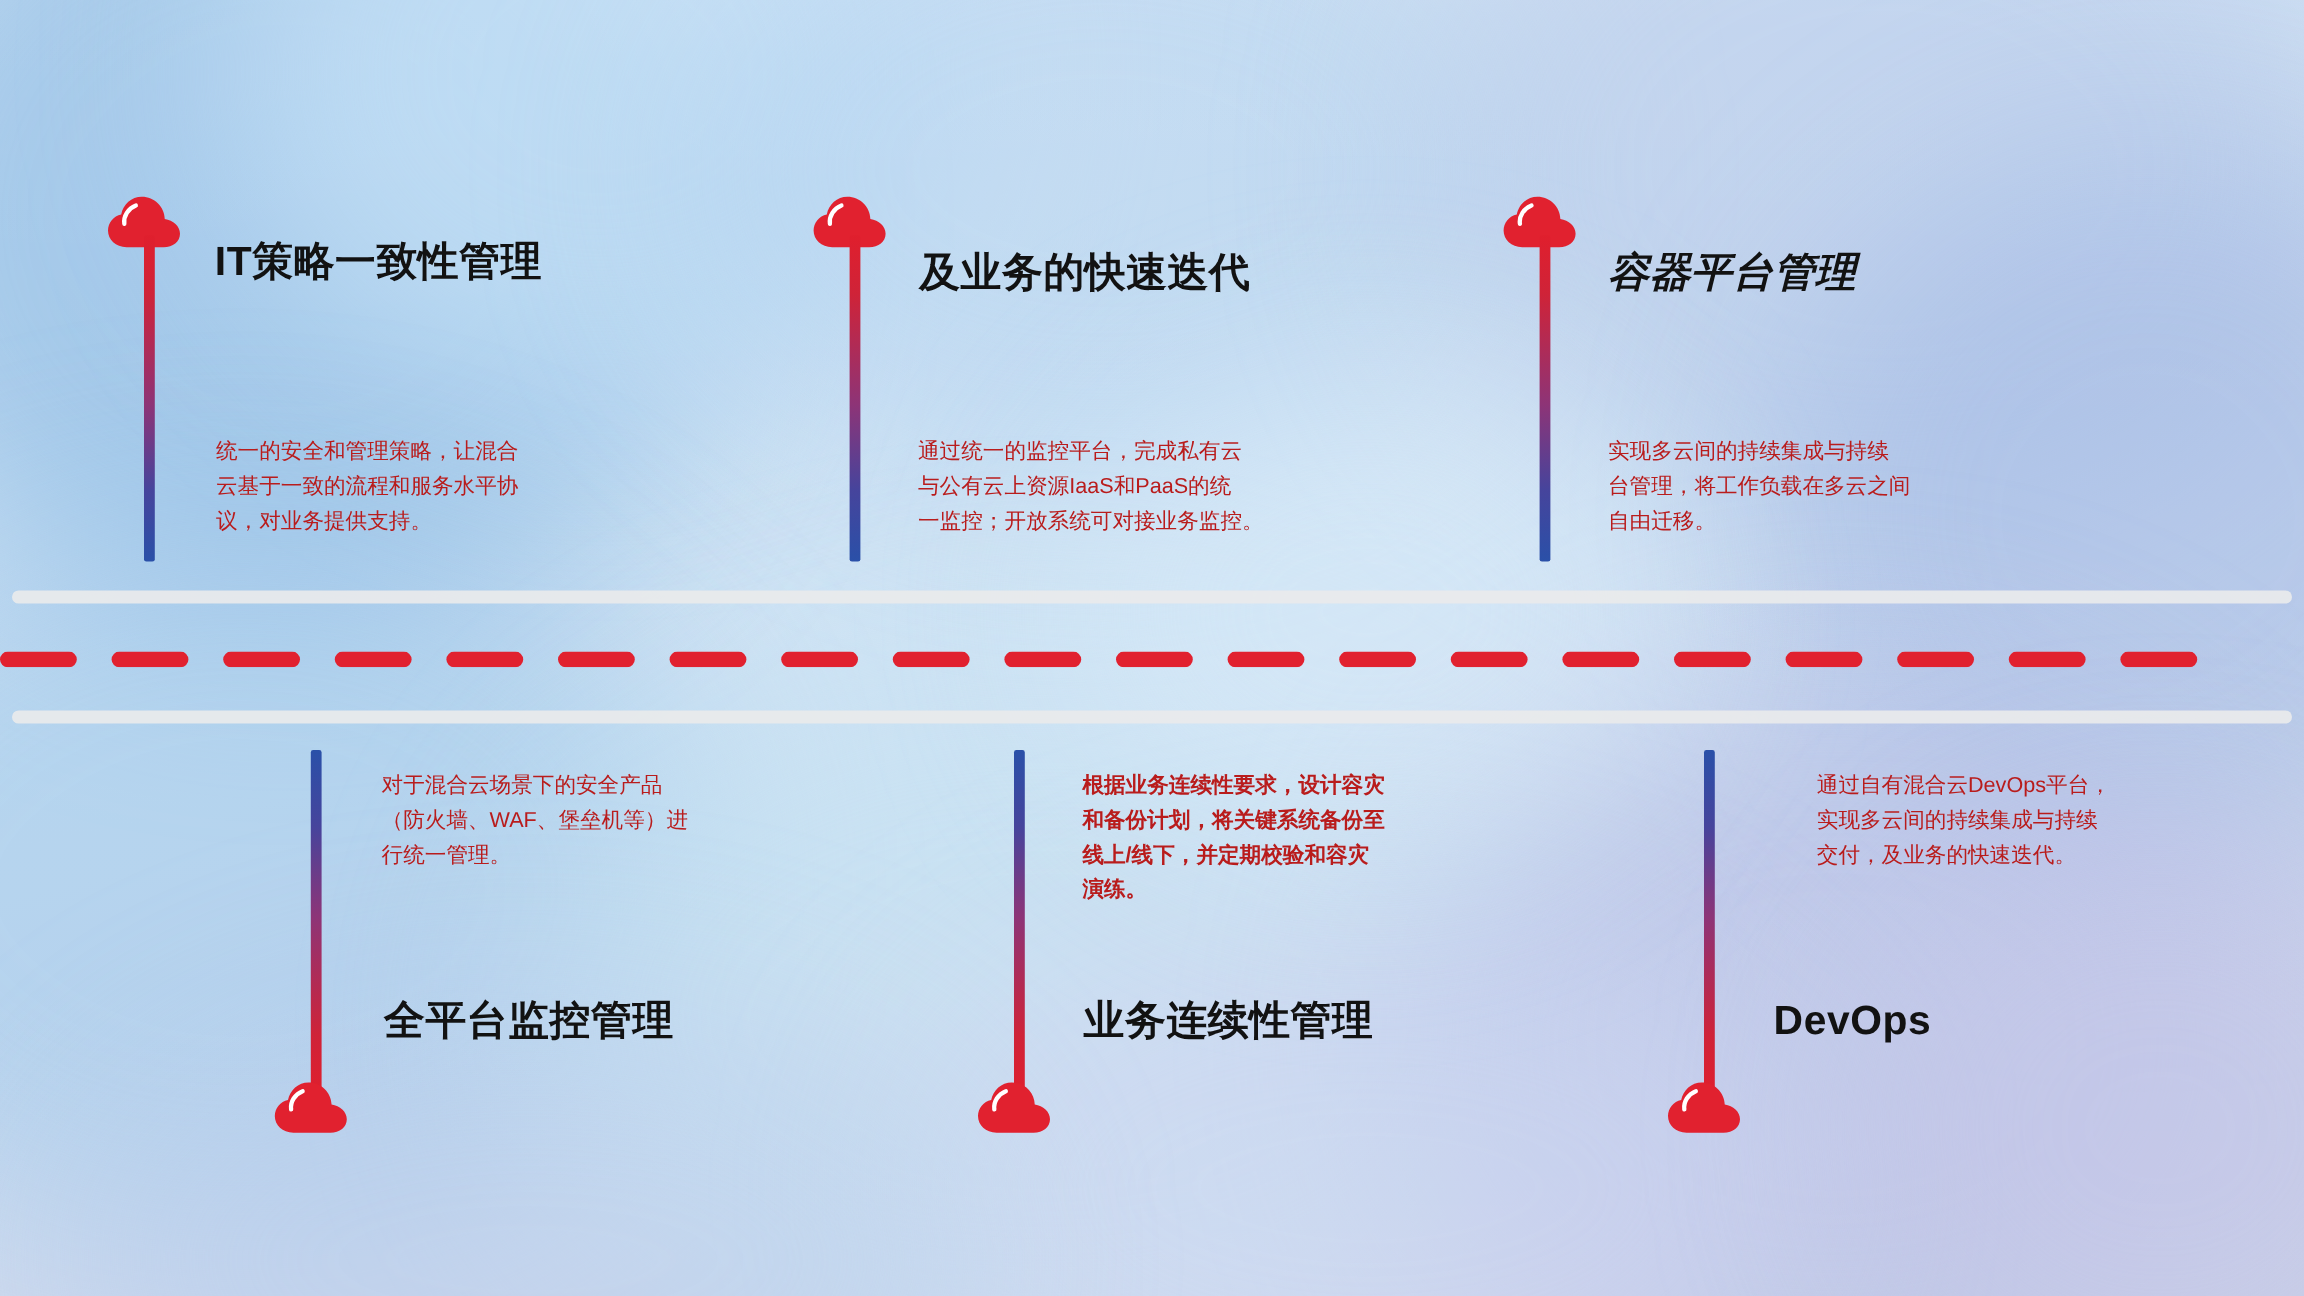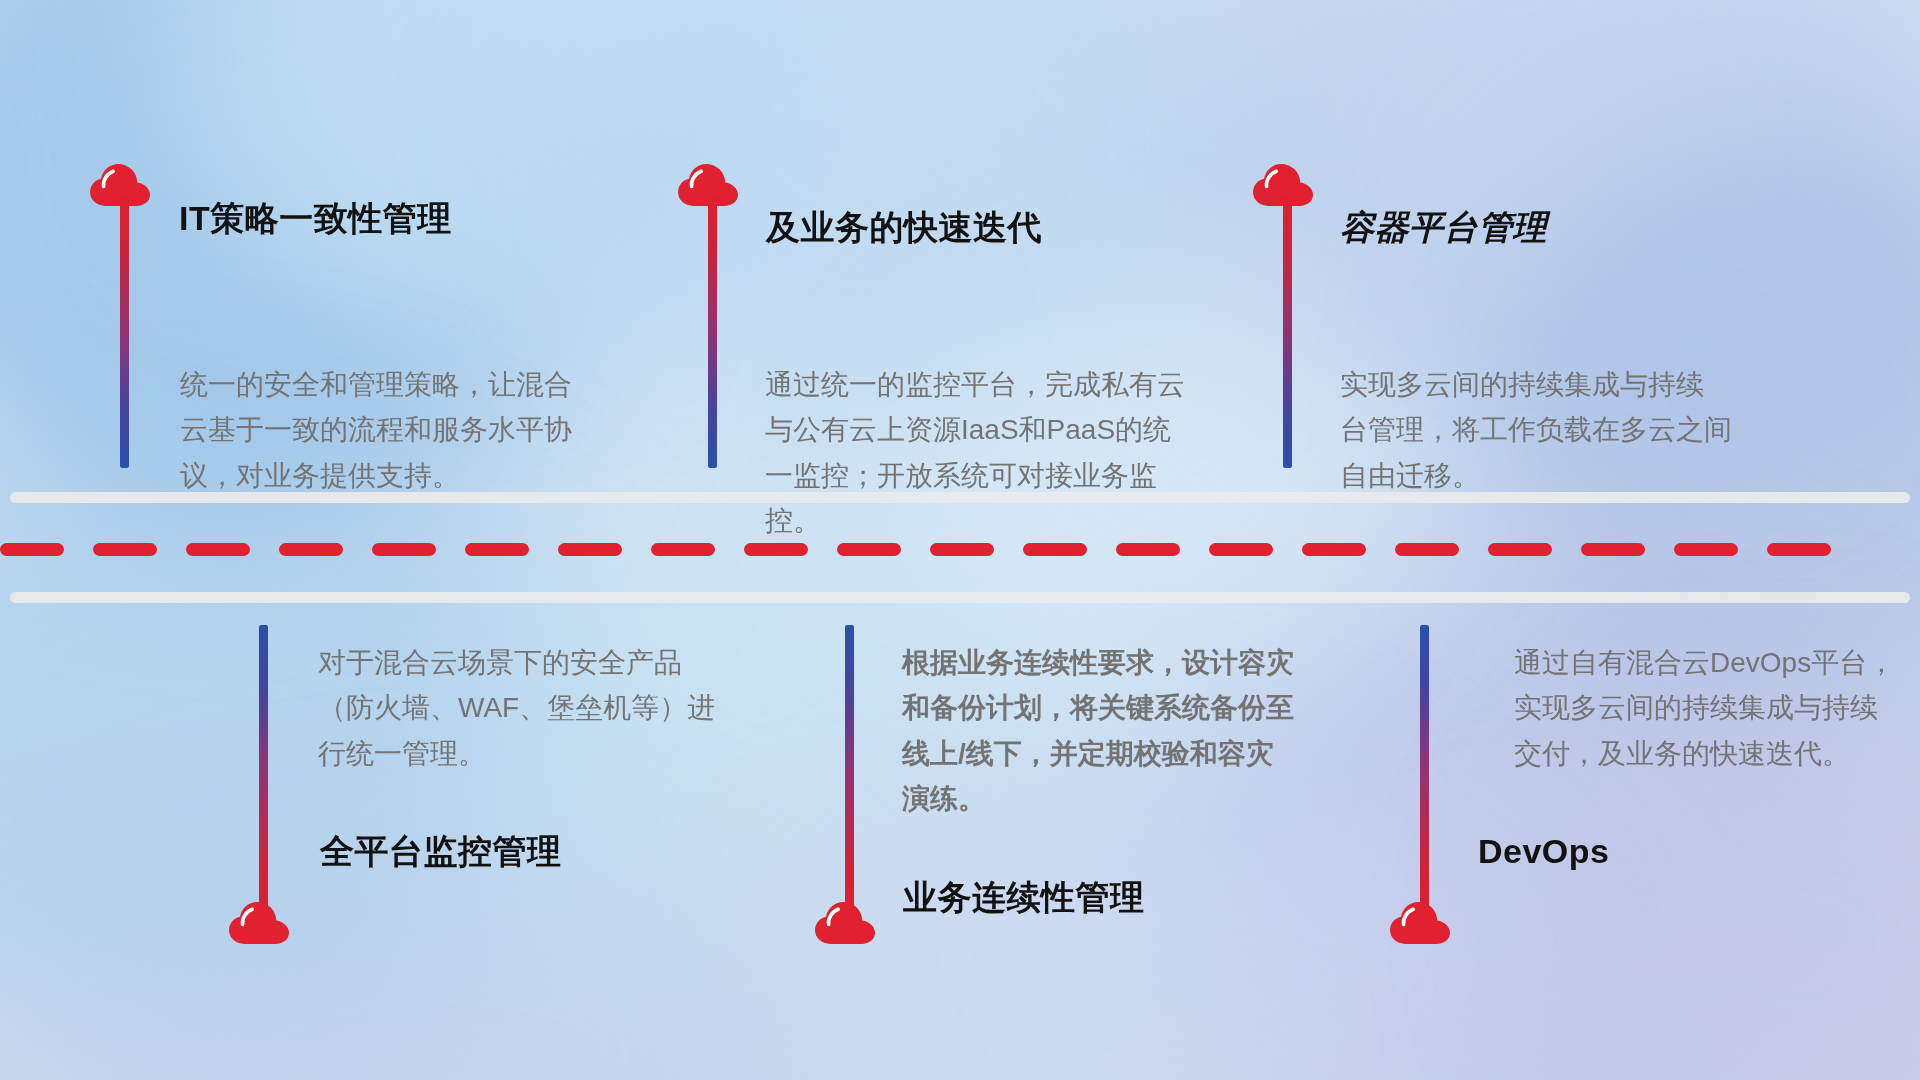--- a/index.html
+++ b/index.html
@@ -71,21 +71,21 @@
   .cloud svg{ display:block; width:100%; height:100%; }
 
   
   .heading{
     position:absolute;
     font-size:34px; font-weight:700; color:#121212;
     letter-spacing:.5px; white-space:nowrap; line-height:1.2;
   }
   .body-text{
     position:absolute;
-    font-size:28px; line-height:1.62; color:#737373;
+    font-size:18px; line-height:1.62; color:#b91c1c;
     width:400px; white-space:pre-line; font-weight:400;
   }
 </style>
 </head>
 <body>
 
 <div id="bg">
   <div class="bg-base"></div>
   <div class="blob b1"></div>
   <div class="blob b2"></div>
@@ -190,21 +190,21 @@
     <div class="cloud" style="left:813px; top:898px;">
       <svg viewBox="0 0 64 48" xmlns="http://www.w3.org/2000/svg">
         <path d="M17.5 46C8.4 46 2 39.8 2 32.1c0-6.6 4.6-12 11-13.4C14.6 10.4 21.5 4 30.2 4 40.6 4 49 12.2 49.3 22.4c7 .9 12.7 6 12.7 12.4C62 41.3 56.1 46 48.3 46z" fill="#e1212f"></path>
         <path d="M15.6 26.5c-.9-6.3 3.3-12.8 9.6-15.2" fill="none" stroke="#ffffff" stroke-width="3.6" stroke-linecap="round"></path>
       </svg>
     </div>
     <div class="body-text" style="left:902px; top:640px; width:420px;font-weight:bold;">根据业务连续性要求，设计容灾
 和备份计划，将关键系统备份至
 线上/线下，并定期校验和容灾
 演练。</div>
-    <div class="heading" style="left:903px; top:877px;">业务连续性管理</div>
+    <div class="heading" style="left:903px; top:831px;">业务连续性管理</div>
   </div>
 
   <div class="col">
     <div class="stem up" style="left:1420px; top:625px; height:290px;"></div>
     <div class="cloud" style="left:1388px; top:898px;">
       <svg viewBox="0 0 64 48" xmlns="http://www.w3.org/2000/svg">
         <path d="M17.5 46C8.4 46 2 39.8 2 32.1c0-6.6 4.6-12 11-13.4C14.6 10.4 21.5 4 30.2 4 40.6 4 49 12.2 49.3 22.4c7 .9 12.7 6 12.7 12.4C62 41.3 56.1 46 48.3 46z" fill="#e1212f"></path>
         <path d="M15.6 26.5c-.9-6.3 3.3-12.8 9.6-15.2" fill="none" stroke="#ffffff" stroke-width="3.6" stroke-linecap="round"></path>
       </svg>
     </div>

